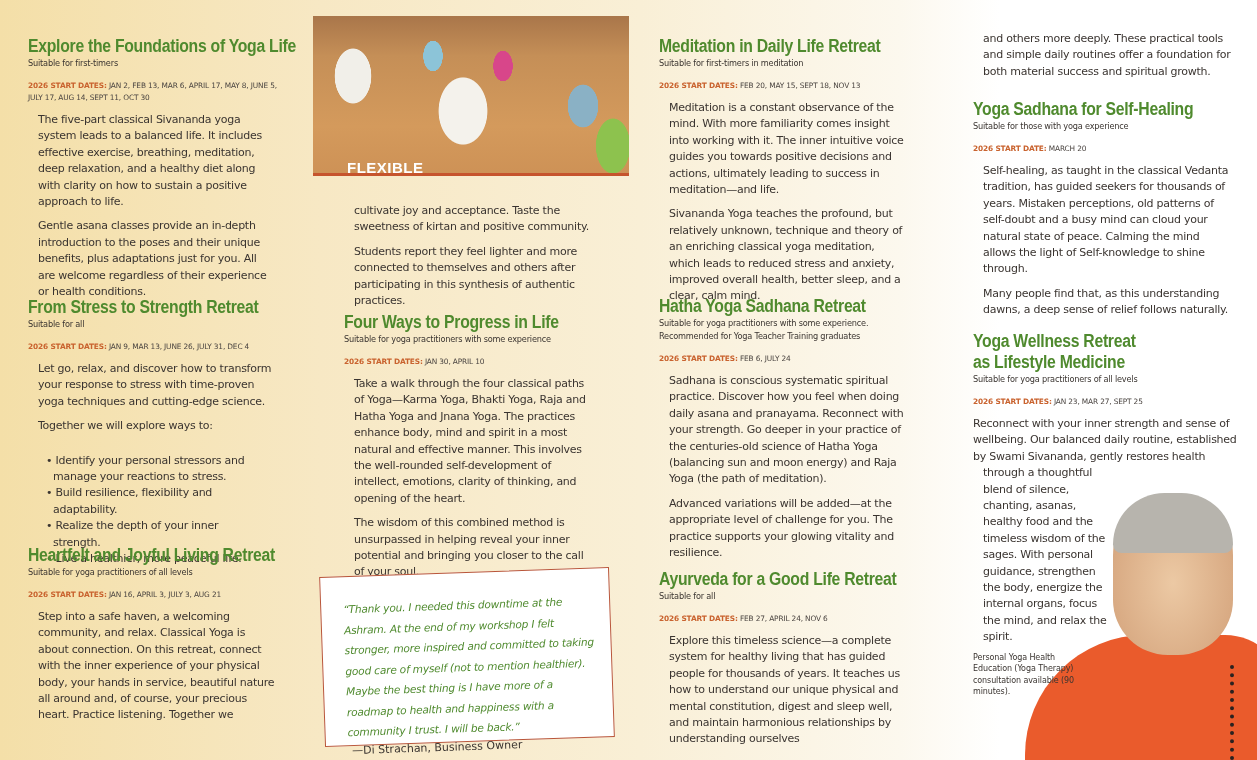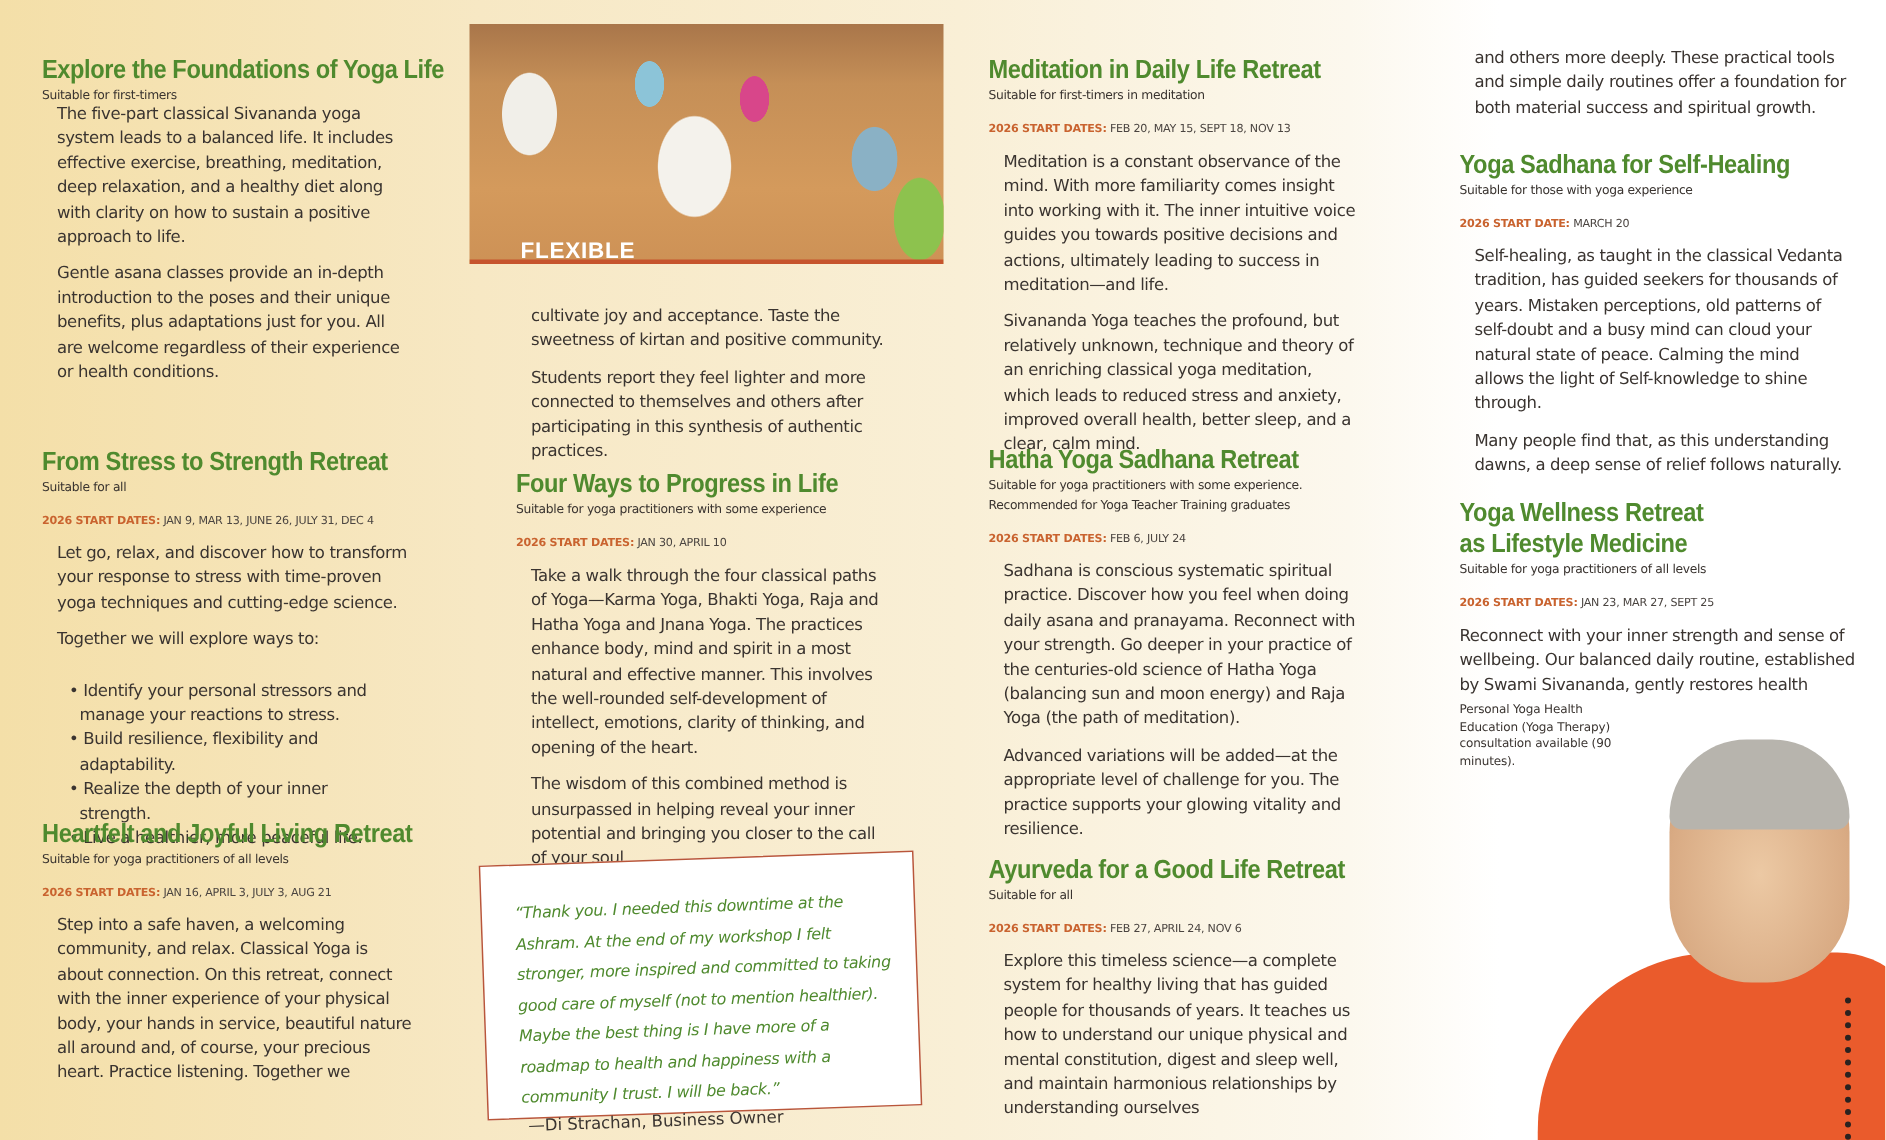--- a/index.html
+++ b/index.html
@@ -83,20 +83,21 @@
 
   .note { font-size:8px; line-height:11.5px; margin:2px 0 0; letter-spacing:-0.1px; }
 </style>
 </head>
 <body>
 
 <div class="col col1">
   <div class="section" style="top:36px">
     <h2 class="title">Explore the Foundations of Yoga Life</h2>
     <div class="suit">Suitable for first-timers</div>
+    <div class="dates"><span class="lbl">2026 START DATES:</span> <span>JAN 2, FEB 13, MAR 6, APRIL 17, MAY 8, JUNE 5, JULY 17, AUG 14, SEPT 11, OCT 30</span></div>
     <p class="body">The five-part classical Sivananda yoga system leads to a balanced life. It includes effective exercise, breathing, meditation, deep relaxation, and a healthy diet along with clarity on how to sustain a positive approach to life.</p>
     <p class="body">Gentle asana classes provide an in-depth introduction to the poses and their unique benefits, plus adaptations just for you. All are welcome regardless of their experience or health conditions.</p>
   </div>
 
   <div class="section" style="top:297px">
     <h2 class="title">From Stress to Strength Retreat</h2>
     <div class="suit">Suitable for all</div>
     <div class="dates"><span class="lbl">2026 START DATES:</span> <span>JAN 9, MAR 13, JUNE 26, JULY 31, DEC 4</span></div>
     <p class="body">Let go, relax, and discover how to transform your response to stress with time-proven yoga techniques and cutting-edge science.</p>
     <p class="body" style="margin-bottom:0">Together we will explore ways to:</p>
@@ -190,15 +191,16 @@
     <p class="body">Self-healing, as taught in the classical Vedanta tradition, has guided seekers for thousands of years. Mistaken perceptions, old patterns of self-doubt and a busy mind can cloud your natural state of peace. Calming the mind allows the light of Self-knowledge to shine through.</p>
     <p class="body">Many people find that, as this understanding dawns, a deep sense of relief follows naturally.</p>
   </div>
 
   <div class="section" style="top:331px">
     <h2 class="title">Yoga Wellness Retreat</h2>
     <h2 class="title">as Lifestyle Medicine</h2>
     <div class="suit">Suitable for yoga practitioners of all levels</div>
     <div class="dates"><span class="lbl">2026 START DATES:</span> <span>JAN 23, MAR 27, SEPT 25</span></div>
     <p class="body" style="margin:0">Reconnect with your inner strength and sense of wellbeing. Our balanced daily routine, established by Swami Sivananda, gently restores health</p>
+    <p class="body" style="width:128px; margin-bottom:6px">through a thoughtful blend of silence, chanting, asanas, healthy food and the timeless wisdom of the sages. With personal guidance, strengthen the body, energize the internal organs, focus the mind, and relax the spirit.</p>
     <p class="note" style="width:118px">Personal Yoga Health Education (Yoga Therapy) consultation available (90 minutes).</p>
   </div>
 </div>
 
 </body></html>

